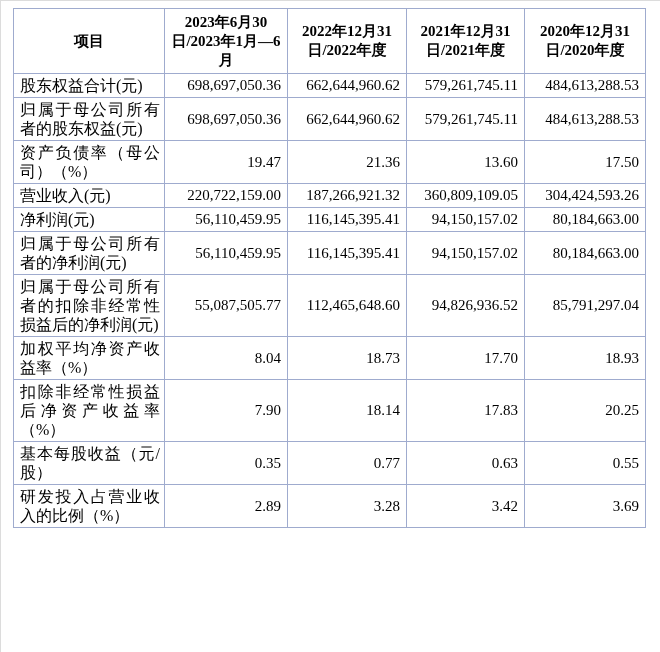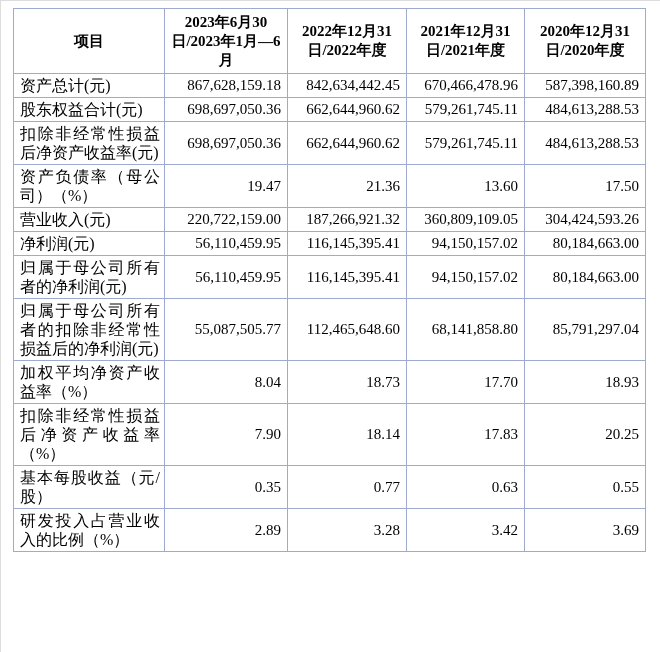--- a/index.html
+++ b/index.html
@@ -32,35 +32,28 @@
       <tr>
         <th>项目</th>
         <th>2023年6月30日/2023年1月—6月</th>
         <th>2022年12月31日/2022年度</th>
         <th>2021年12月31日/2021年度</th>
         <th>2020年12月31日/2020年度</th>
       </tr>
     </thead>
     <tbody>
       <tr>
-        <td class="label">资产总计(元)</td>
-        <td class="num">867,628,159.18</td>
-        <td class="num">842,634,442.45</td>
-        <td class="num">670,466,478.96</td>
-        <td class="num">587,398,160.89</td>
-      </tr>
-      <tr>
         <td class="label">股东权益合计(元)</td>
         <td class="num">698,697,050.36</td>
         <td class="num">662,644,960.62</td>
         <td class="num">579,261,745.11</td>
         <td class="num">484,613,288.53</td>
       </tr>
       <tr>
-        <td class="label">扣除非经常性损益后净资产收益率(元)</td>
+        <td class="label">归属于母公司所有者的股东权益(元)</td>
         <td class="num">698,697,050.36</td>
         <td class="num">662,644,960.62</td>
         <td class="num">579,261,745.11</td>
         <td class="num">484,613,288.53</td>
       </tr>
       <tr>
         <td class="label">资产负债率（母公司）（%）</td>
         <td class="num">19.47</td>
         <td class="num">21.36</td>
         <td class="num">13.60</td>
@@ -84,21 +77,21 @@
         <td class="label">归属于母公司所有者的净利润(元)</td>
         <td class="num">56,110,459.95</td>
         <td class="num">116,145,395.41</td>
         <td class="num">94,150,157.02</td>
         <td class="num">80,184,663.00</td>
       </tr>
       <tr>
         <td class="label">归属于母公司所有者的扣除非经常性损益后的净利润(元)</td>
         <td class="num">55,087,505.77</td>
         <td class="num">112,465,648.60</td>
-        <td class="num">68,141,858.80</td>
+        <td class="num">94,826,936.52</td>
         <td class="num">85,791,297.04</td>
       </tr>
       <tr>
         <td class="label">加权平均净资产收益率（%）</td>
         <td class="num">8.04</td>
         <td class="num">18.73</td>
         <td class="num">17.70</td>
         <td class="num">18.93</td>
       </tr>
       <tr>

